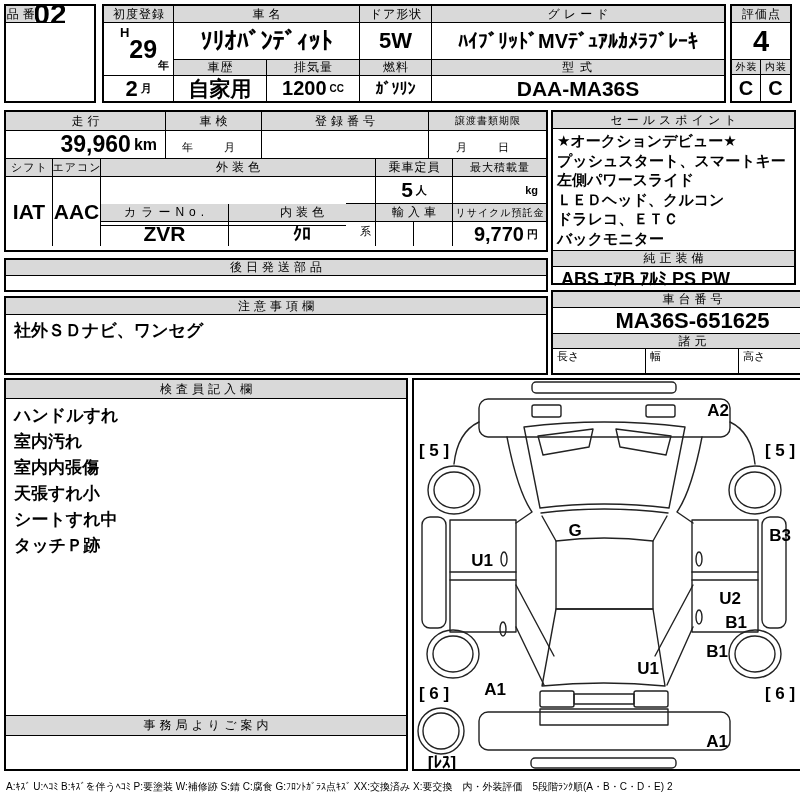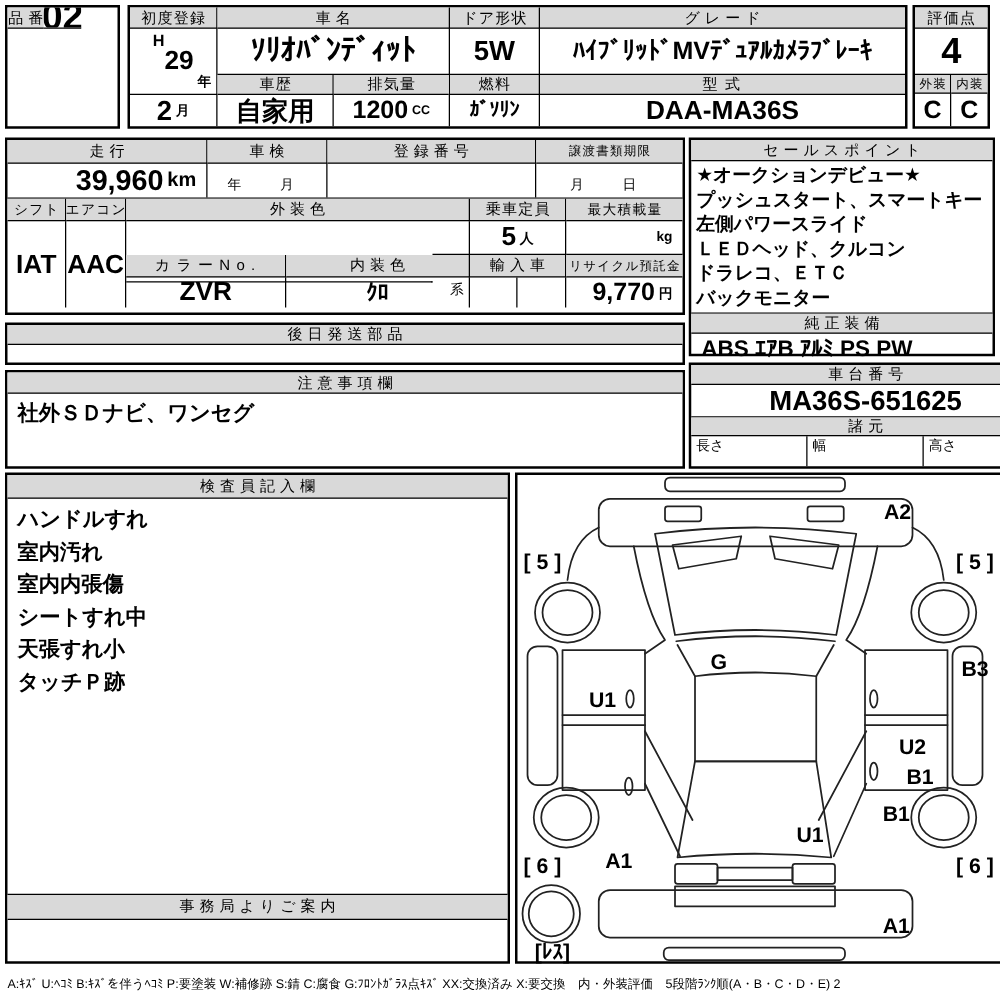--- a/index.html
+++ b/index.html
@@ -18,21 +18,21 @@
   .unit{font-size:11px;font-weight:bold;margin-left:3px;}
   .rgt{justify-content:flex-end;padding-right:8px;}
   .lft{justify-content:flex-start;padding-left:8px;}
   .lines{display:block;padding:4px 8px;font-weight:bold;font-size:17px;line-height:26px;}
   .lines div{white-space:nowrap;}
   .plh{font-size:11px;align-items:flex-end;padding-bottom:3px;letter-spacing:10px;}
   .dlabel{position:absolute;transform:translate(-50%,-50%);font-weight:bold;font-size:17px;
           white-space:nowrap;line-height:1;}
   svg{display:block;}
   .era{font-size:13px;font-weight:bold;align-self:flex-start;margin-top:2px;}
-  .bignum{font-size:21px;font-weight:bold;}
+  .bignum{font-size:25px;font-weight:bold;}
   .cornerunit{position:absolute;right:4px;bottom:2px;font-size:11px;font-weight:bold;}
   .dimlbl{position:absolute;left:4px;top:0;font-size:11px;}
 </style>
 </head>
 <body>
 
 <div class="box grid" style="left:4px;top:4px;width:92px;height:99px;grid-template-rows:17px 37px 1fr;grid-template-columns:1fr 1fr 1fr;">
   <div class="cell hd bb">出品番号</div>
   <div class="cell bb" style="font-size:30px;font-weight:bold;">2022</div>
   <div class="cell"></div>
@@ -170,22 +170,22 @@
       <span class="dimlbl">高さ</span>
     </div>
 </div>
 
 <div class="box grid" style="left:4px;top:378px;width:404px;height:393px;grid-template-rows:19px 1fr 20px 33px;grid-template-columns:1fr;">
   <div class="cell hd bb">検査員記入欄</div>
   <div class="lines bb">
       <div>ハンドルすれ</div>
       <div>室内汚れ</div>
       <div>室内内張傷</div>
+      <div>天張すれ小</div>
       <div>シートすれ中</div>
-      <div>天張すれ小</div>
       <div>タッチＰ跡</div>
     </div>
   <div class="cell hd bb">事務局よりご案内</div>
   <div class="cell"></div>
 </div>
 
 <div class="box" style="left:412px;top:378px;width:424px;height:393px;">
   <svg width="380" height="389" viewBox="0 0 380 389">
     <g fill="none" stroke="#222" stroke-width="1.4" stroke-linejoin="round" stroke-linecap="round">
       <rect x="118" y="2" width="144" height="11" rx="4"></rect>

